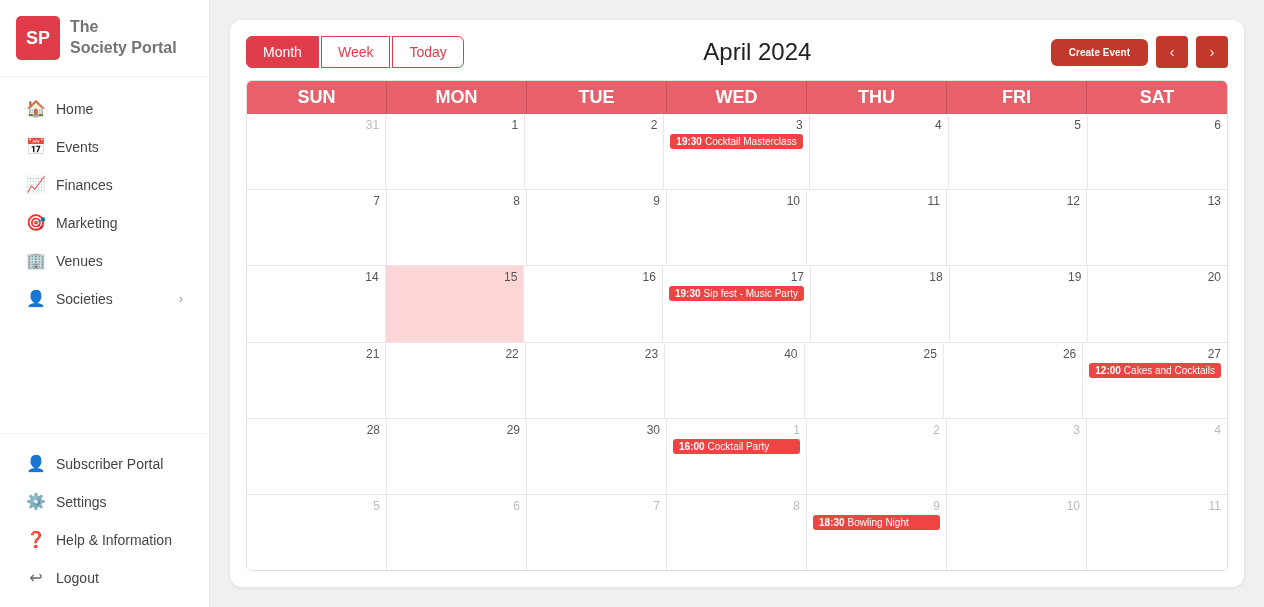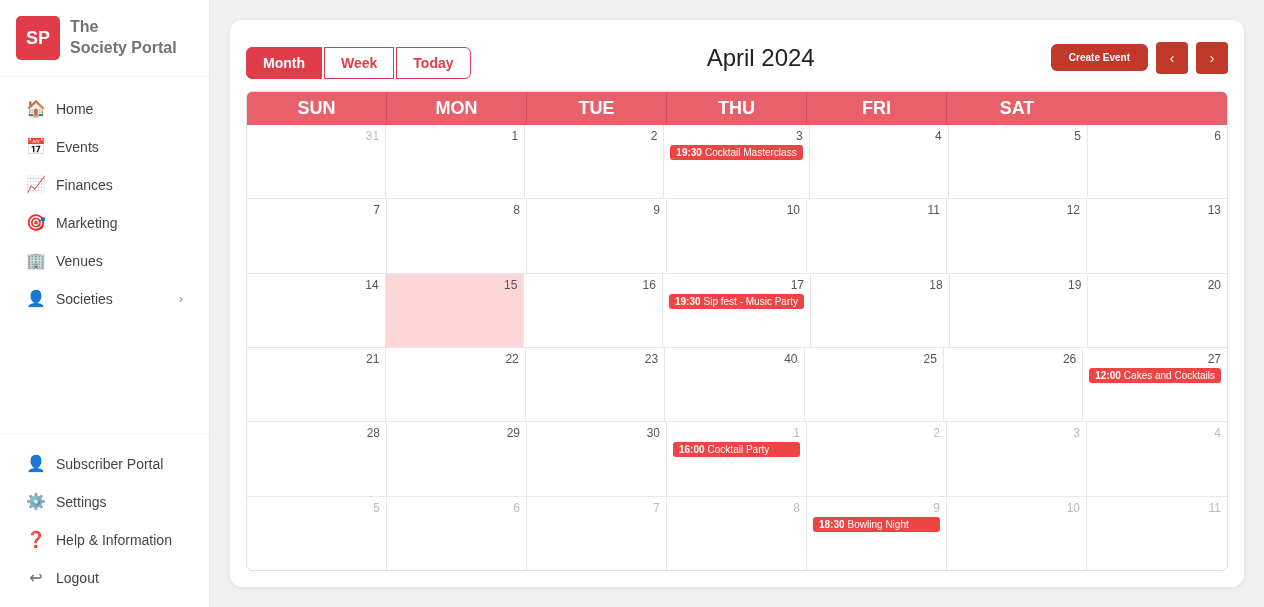--- a/index.html
+++ b/index.html
@@ -93,22 +93,21 @@
       gap: 2px;
       background: #fff;
     }
     .view-btn {
       padding: 7px 16px;
       border: 1px solid #e03c4a;
       background: transparent;
       color: #e03c4a;
       font-size: 14px;
       cursor: pointer;
-      font-weight: 700;
-      margin-top: 11px;
+      font-weight: 400;
     }
     .view-btn:first-child { border-radius: 6px 0 0 6px; }
     .view-btn:last-child { border-radius: 0 6px 6px 0; }
     .view-btn.active { background: #e03c4a; color: #fff; }
     .calendar-title {
       font-size: 24px;
       font-weight: 500;
       color: #222;
     }
     .header-right {
@@ -273,20 +272,21 @@
         <button class="create-event-btn">Create Event</button>
         <button class="nav-arrow-btn">‹</button>
         <button class="nav-arrow-btn">›</button>
       </div>
     </div>
     <div class="calendar-grid">
       <div class="day-headers" id="day-headers">
           <div class="day-header">SUN</div>
           <div class="day-header">MON</div>
           <div class="day-header">TUE</div>
+          <div class="day-header">WED</div>
           <div class="day-header">THU</div>
           <div class="day-header">FRI</div>
           <div class="day-header">SAT</div>
         </div>
       <div class="calendar-body" id="calendar-body">
           <div class="week-row">
             <div class="day-cell other-month">
               <div class="day-num">31</div>
             </div>
             <div class="day-cell">

